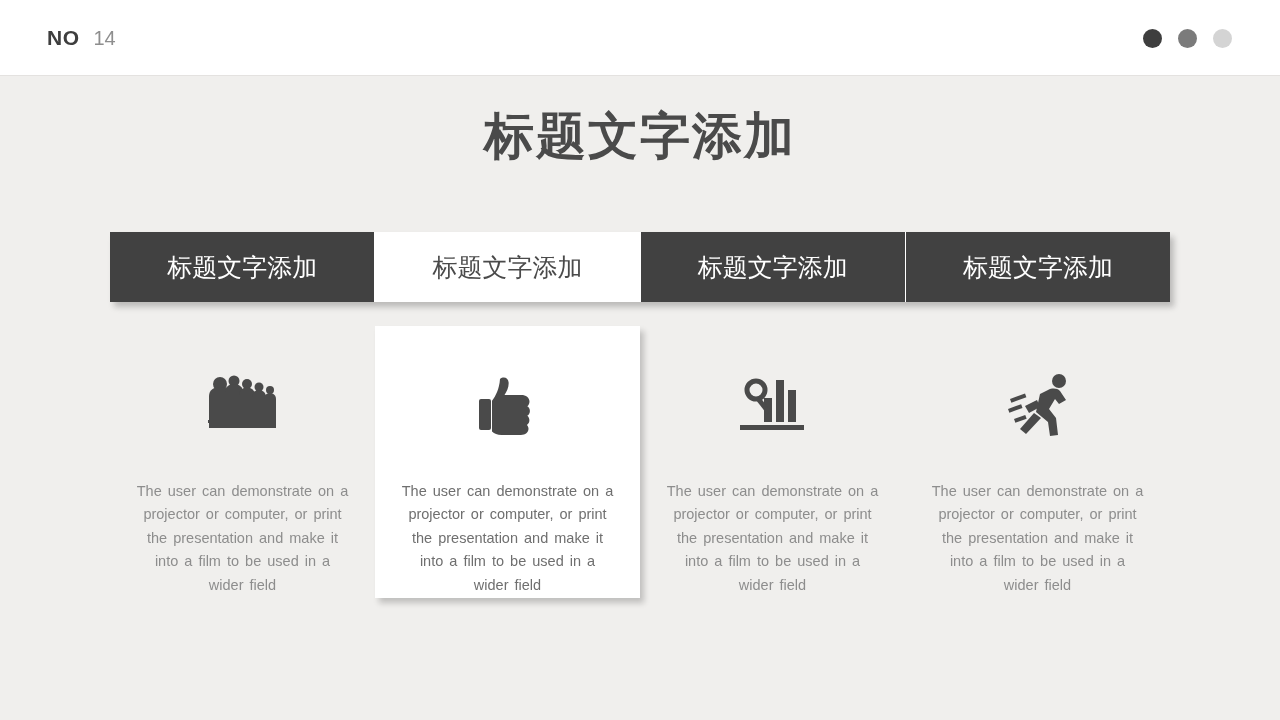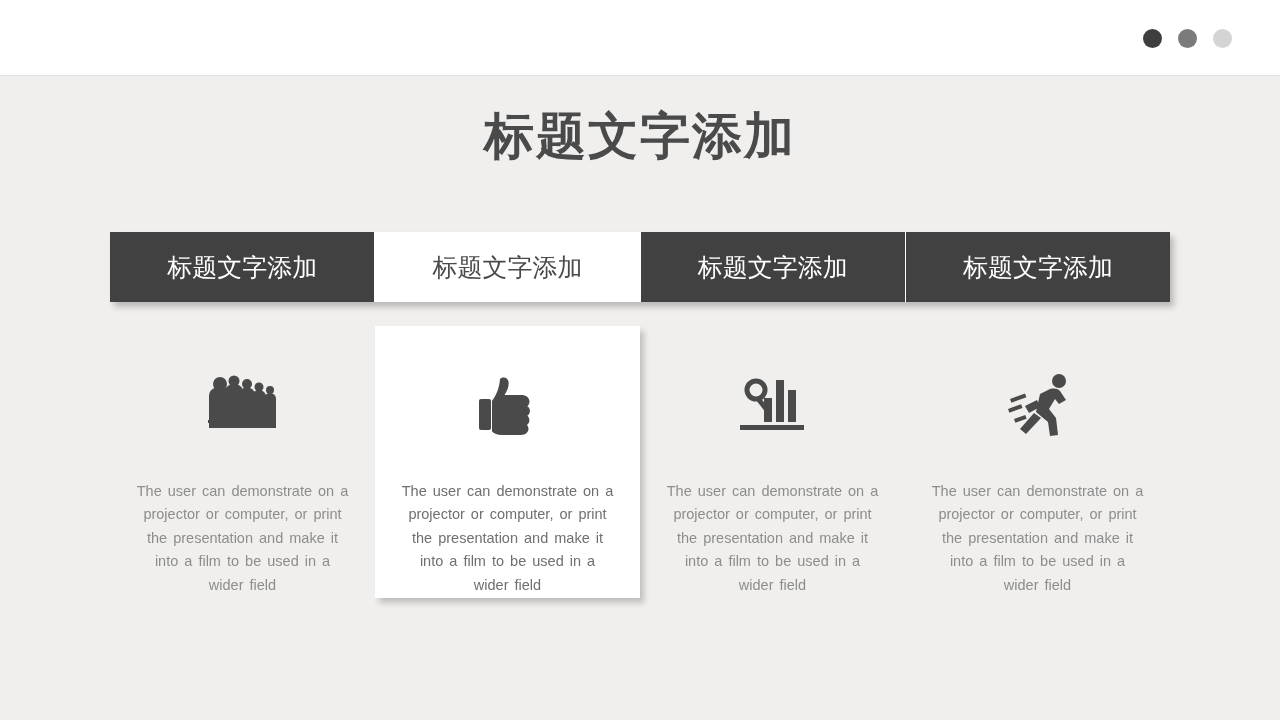--- a/index.html
+++ b/index.html
@@ -101,20 +101,24 @@
     word-spacing: 2px;
   }
   .col.featured .col-text { color: #6f6f6f; }
 </style>
 </head>
 <body>
 
 <div id="slide">
 
   <div class="topbar">
+    <div class="topbar-left">
+      <span class="no-label">NO</span>
+      <span class="no-number">14</span>
+    </div>
     <div class="dots">
       <span class="dot dot-1"></span>
       <span class="dot dot-2"></span>
       <span class="dot dot-3"></span>
     </div>
   </div>
 
   <div class="slide-title">标题文字添加</div>
 
   <div class="tabs">

